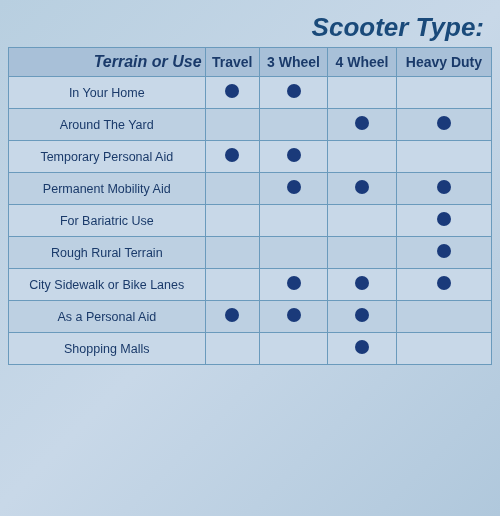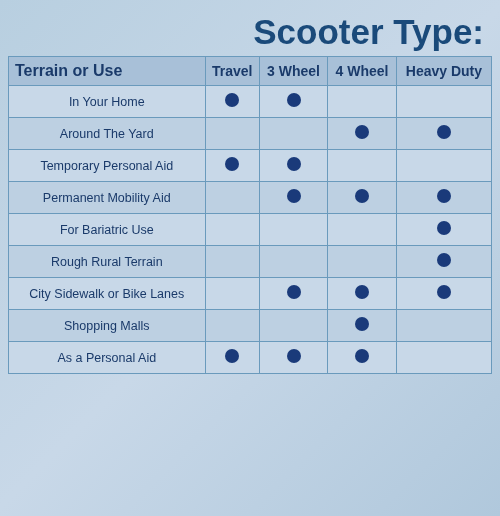--- a/index.html
+++ b/index.html
@@ -14,21 +14,22 @@
       width: 500px;
       height: 516px;
       background: linear-gradient(135deg, #b8cfe0 0%, #c8d8e8 50%, #b0c8dc 100%);
       padding: 8px;
     }
     .header {
       text-align: right;
       padding: 4px 8px 2px 0;
     }
     .header-title {
-      font-size: 35px;
+      font-size: 26px;
+      font-style: italic;
       font-weight: bold;
       color: #1a4a7a;
       margin-left: 20px;
     }
     table {
       width: 100%;
       border-collapse: collapse;
       margin-top: 2px;
     }
     th, td {
@@ -36,21 +37,22 @@
       text-align: center;
       padding: 5px 3px;
     }
     th {
       background: #a8c0d8;
       color: #1a3a6a;
       font-weight: bold;
       font-size: 14px;
     }
     th.row-header {
-      text-align: left;
+      text-align: right;
+      font-style: italic;
       font-size: 16px;
       padding-left: 6px;
       background: #a8c0d8;
       min-width: 170px;
     }
     td.row-label {
       text-align: center;
       color: #1a3a6a;
       font-size: 12.5px;
       font-weight: normal;
@@ -143,28 +145,28 @@
           <td class="cell"><span class="dot"></span></td>
         </tr>
         <tr>
           <td class="row-label">City Sidewalk or Bike Lanes</td>
           <td class="cell"></td>
           <td class="cell"><span class="dot"></span></td>
           <td class="cell"><span class="dot"></span></td>
           <td class="cell"><span class="dot"></span></td>
         </tr>
         <tr>
-          <td class="row-label">Shopping Malls</td>
-          <td class="cell"></td>
-          <td class="cell"></td>
+          <td class="row-label">As a Personal Aid</td>
+          <td class="cell"><span class="dot"></span></td>
+          <td class="cell"><span class="dot"></span></td>
           <td class="cell"><span class="dot"></span></td>
           <td class="cell"></td>
         </tr>
         <tr>
-          <td class="row-label">As a Personal Aid</td>
-          <td class="cell"><span class="dot"></span></td>
-          <td class="cell"><span class="dot"></span></td>
+          <td class="row-label">Shopping Malls</td>
+          <td class="cell"></td>
+          <td class="cell"></td>
           <td class="cell"><span class="dot"></span></td>
           <td class="cell"></td>
         </tr>
       </tbody>
   </table>
 </div>
 
 </body></html>

